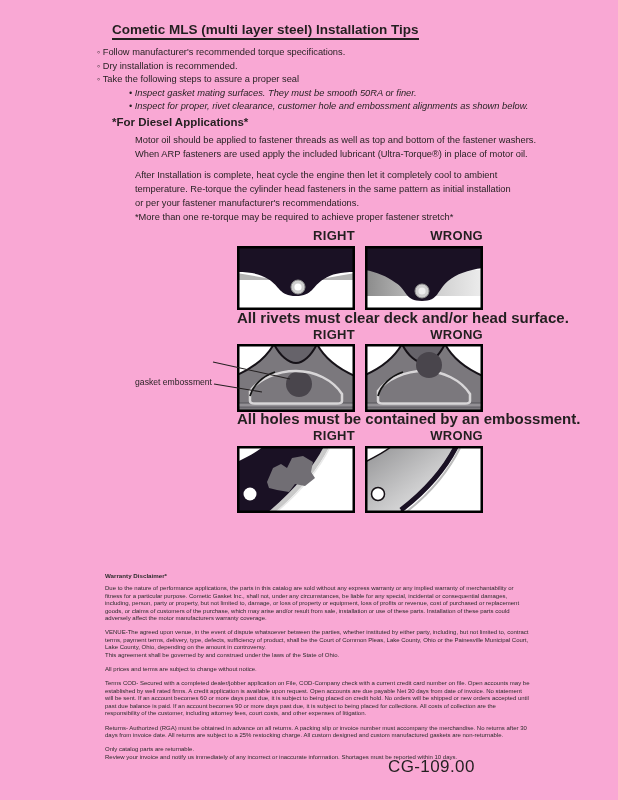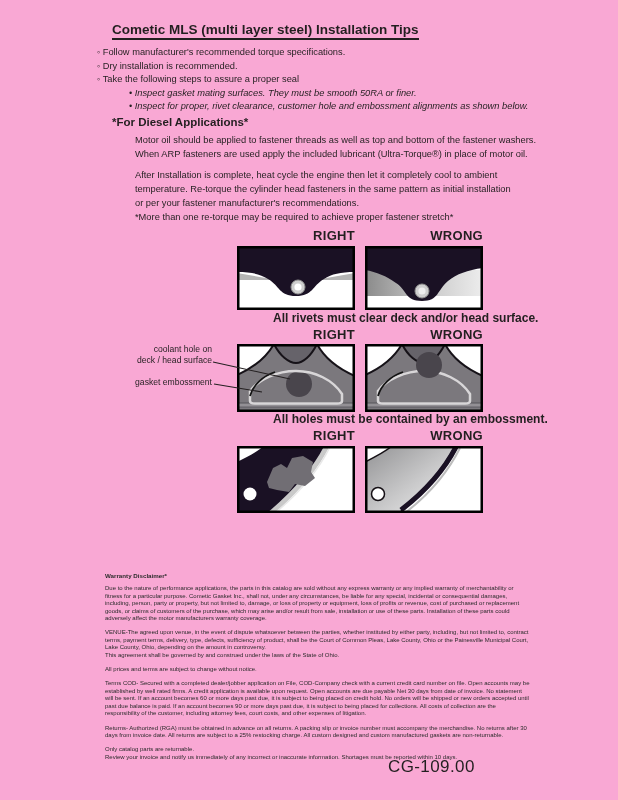--- a/index.html
+++ b/index.html
@@ -15,21 +15,21 @@
   .bullets { left:97px; top:46px; font-size:9.3px; line-height:13.5px; }
   .bullet::before { content:"\25E6\00a0"; font-size:9px; }
   .subbullet { margin-left:32px;font-style:italic; }
   .subbullet::before { content:"\2022\00a0"; font-size:9px; }
   .h2 { left:112px; top:116px; font-size:11.5px; font-weight:bold; }
   .para { left:112px; font-size:9.3px; line-height:13.8px; white-space:pre-line; width:440px;margin-left:23px; }
   .p1 { top:134px; }
   .p2 { top:169px; }
   .p3 { top:211px; }
   .dglabel { width:118px; text-align:right; font-size:13px; font-weight:600; letter-spacing:0.3px; }
-  .caption { font-size:12px; font-weight:bold; white-space:pre-line; line-height:12px;margin-left:36px; }
+  .caption { font-size:15px; font-weight:bold; white-space:pre-line; line-height:12px; }
   .callout { width:108px; text-align:right; font-size:8.6px; line-height:11px; white-space:pre-line; }
   .warranty { left:105px; top:572px; width:426px; font-size:6px; line-height:7.4px; color:#2b2b2b; }
   .warranty .whead { font-weight:bold; font-size:6.2px; margin-bottom:6px; }
   .warranty p { margin:0 0 7px 0; white-space:pre-line; }
   .footcode { left:388px; top:757px; font-size:17px; letter-spacing:0.4px; }
   svg { display:block; }
 </style>
 </head>
 <body>
 
@@ -81,22 +81,20 @@
     <circle cx="57" cy="45" r="7" fill="#cfcfcf" stroke="#8f8f8f" stroke-width="1"></circle>
     <circle cx="57" cy="45" r="3.6" fill="#eeeeee"></circle>
     <rect x="1.25" y="1.25" width="115.5" height="61.5" fill="none" stroke="#000000" stroke-width="2.5"></rect>
   </svg>
 
   <div class="abs caption" style="left:237px; top:312px;">All rivets must clear deck and/or head surface.</div>
 
   <div class="abs dglabel" style="left:237px; top:327px;">RIGHT</div>
   <div class="abs dglabel" style="left:365px; top:327px;">WRONG</div>
 
-  <div class="abs callout" style="left:104px; top:344px;">coolant hole on
-deck / head surface</div>
   <div class="abs callout" style="left:104px; top:377px;">gasket embossment</div>
 
   <svg class="abs" style="left:237px; top:344px;" width="118" height="68" viewBox="0 0 118 68">
     <rect x="0" y="0" width="118" height="68" fill="#7b787d"></rect>
     <path d="M0,0 H37 C29,14 16,24 0,31 Z" fill="#ffffff"></path>
     <path d="M118,0 H80 C88,15 102,25 118,32 Z" fill="#ffffff"></path>
     <path d="M37,0 C43,12 52,19 59,19 C66,19 74,12 80,0 Z" fill="#66636a"></path>
     <path d="M37,0 C29,14 16,24 0,31" stroke="#161218" stroke-width="2" fill="none"></path>
     <path d="M80,0 C88,15 102,25 118,32" stroke="#161218" stroke-width="2" fill="none"></path>
     <path d="M37,0 C43,12 52,19 59,19 C66,19 74,12 80,0" stroke="#161218" stroke-width="2" fill="none"></path>

